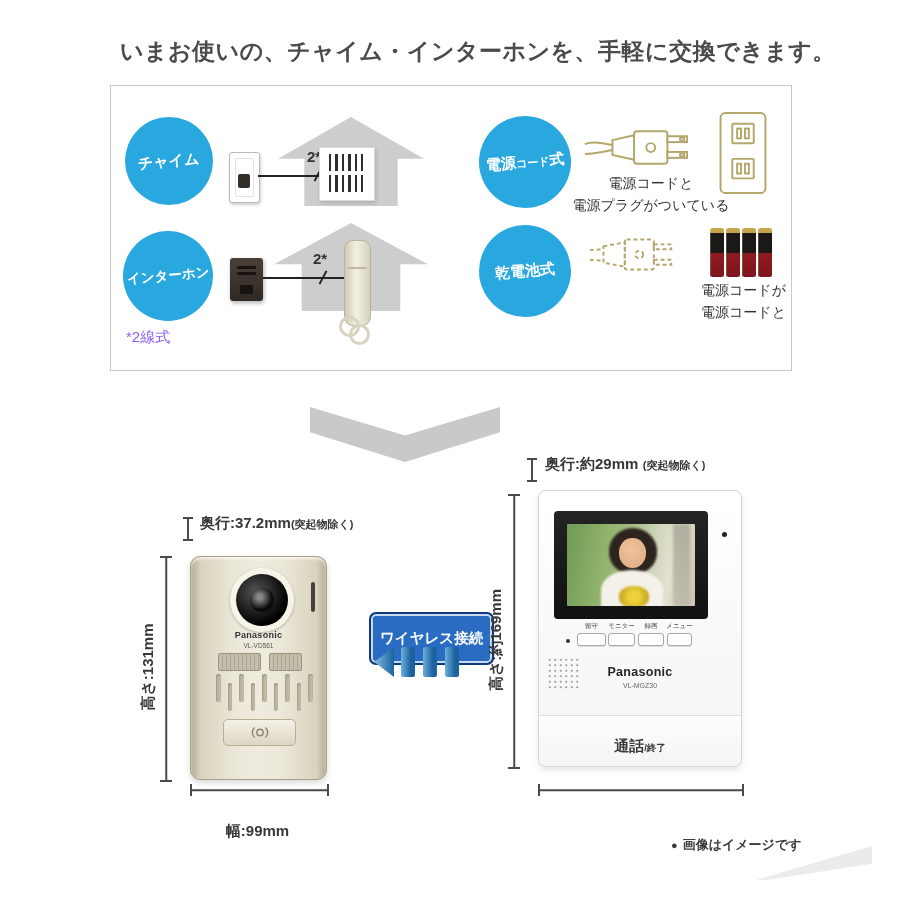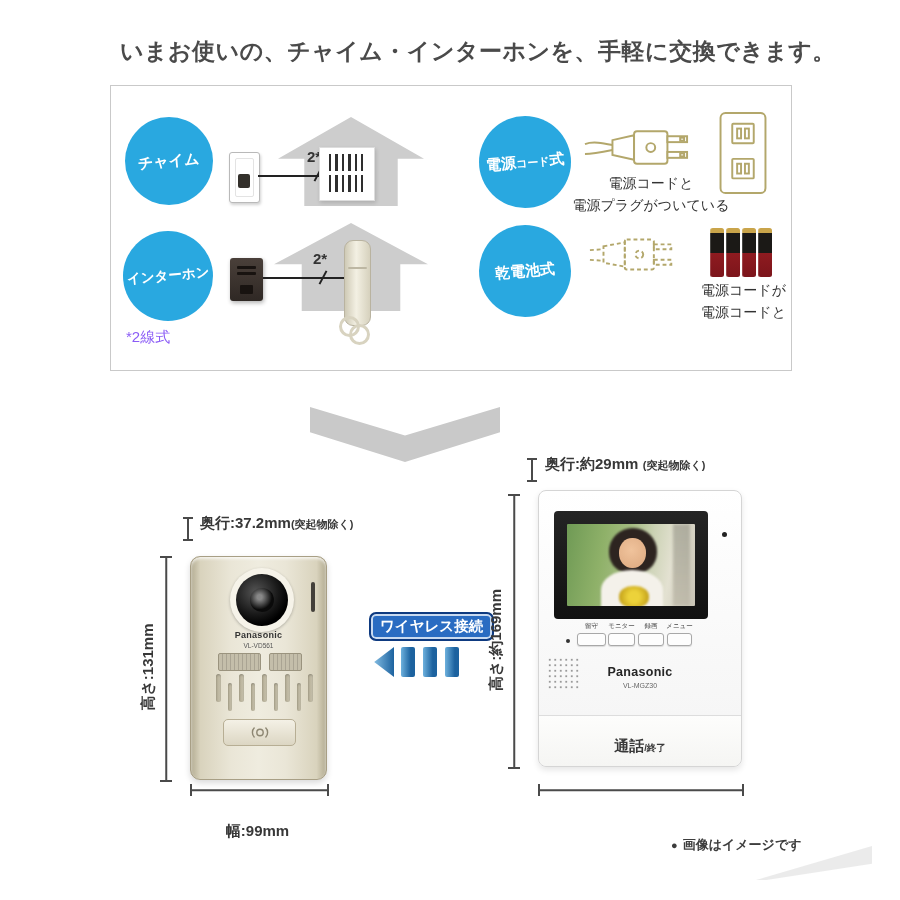--- a/index.html
+++ b/index.html
@@ -66,21 +66,21 @@
   .btng{position:absolute;top:131px;display:flex;flex-direction:column;align-items:center;}
   .btnl{font-size:6.5px;color:#444;white-space:nowrap;height:9px;}
   .btn{width:100%;height:13px;background:#fdfdfd;border:1px solid #a8a8a8;border-radius:3px;box-shadow:0 1px 1px rgba(0,0,0,.12);margin-top:2px;box-sizing:border-box;}
   .btn-dot{position:absolute;left:27px;top:148px;width:4px;height:4px;border-radius:50%;background:#333;}
   .speaker{position:absolute;left:8px;top:166px;width:32px;height:34px;background-image:radial-gradient(circle,#9a9a9a .9px,transparent 1.1px);background-size:5.5px 5.5px;}
   .mbrand{position:absolute;left:0;right:0;top:174px;text-align:center;font-weight:bold;font-size:12.5px;color:#262626;letter-spacing:.3px;}
   .mmodel{position:absolute;left:0;right:0;top:191px;text-align:center;font-size:7px;color:#666;}
   .flap{position:absolute;left:0;right:0;top:224px;bottom:0;border-top:1px solid #ddd;background:linear-gradient(180deg,#fdfdfc,#f5f5f3);border-radius:0 0 8px 8px;display:flex;justify-content:center;}
   .talk{margin-top:21px;font-weight:bold;color:#3a3a3a;font-size:15px;white-space:nowrap;}
   .talk .sub{font-size:9.5px;}
-  .wbadge{position:absolute;left:369px;top:612px;background:#2a6cc2;border:2px solid #0e3a80;border-radius:7px;box-shadow:inset 0 0 0 2px rgba(255,255,255,.75);color:#fff;font-weight:bold;font-size:14.5px;padding:3px 9px;white-space:nowrap;}
+  .wbadge{position:absolute;left:369px;top:612px;background:#2a6cc2;border:2px solid #0e3a80;border-radius:7px;box-shadow:inset 0 0 0 2px rgba(255,255,255,.75);color:#fff;font-weight:bold;font-size:14.5px;padding:15px 9px;white-space:nowrap;}
   .warrow{position:absolute;left:372px;top:647px;width:22px;height:30px;background:linear-gradient(90deg,#8cc4e8,#1c629f);clip-path:polygon(100% 0,10% 50%,100% 100%);}
   .wbar{position:absolute;top:647px;width:14px;height:30px;border-radius:2px;background:linear-gradient(90deg,#6eb1dd,#1c629f 70%);}
   .footer{position:absolute;left:671px;top:836px;font-size:13px;font-weight:bold;color:#3d3d3d;white-space:nowrap;}
   .footer .fb{font-size:11px;margin-right:5px;}
   .watermark{position:absolute;left:756px;top:846px;width:116px;height:34px;background:#dadada;opacity:.55;clip-path:polygon(0 100%,100% 0,100% 52%,9% 100%);}
   .pw{font-size:15px;} .pwS{font-size:11px;}
 </style>
 </head>
 <body>
 

